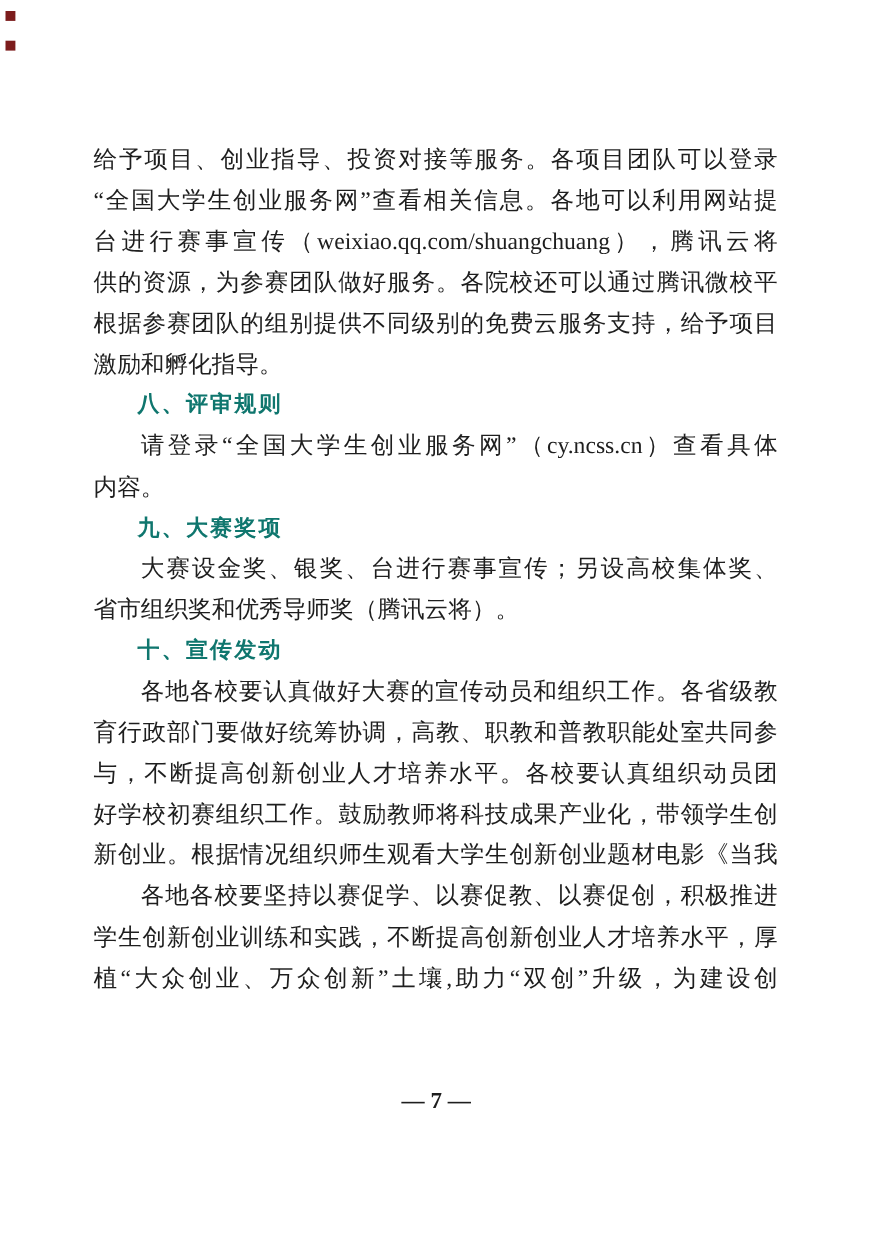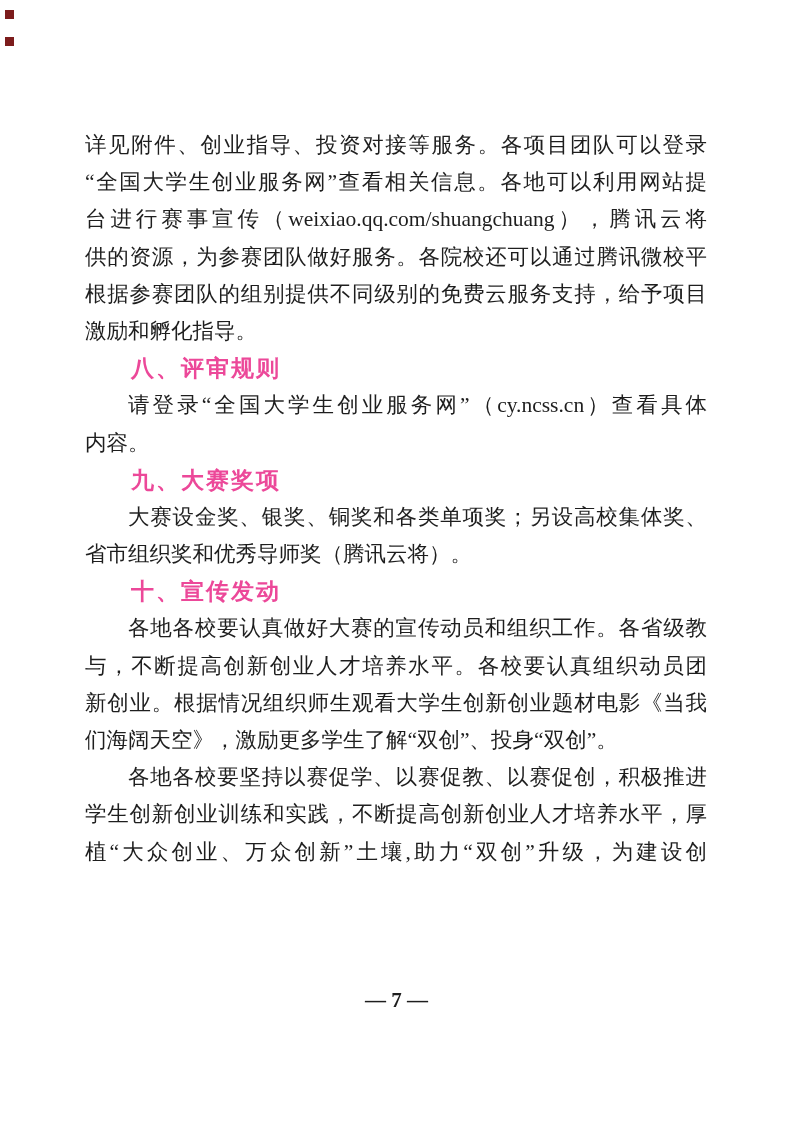--- a/index.html
+++ b/index.html
@@ -37,22 +37,22 @@
   .tline.body { font-family: "Liberation Serif", "DejaVu Serif", serif; }
   .tline.fill {
     text-align: justify;
     text-align-last: justify;
   }
   .tline.end { text-align: left; }
   .tline.indent { text-indent: 2em; }
   .tline.heading {
     font-family: "Liberation Sans", "DejaVu Sans", sans-serif;
     font-weight: 700;
-    font-size: 23px;
-    color: #ec4899;
+    font-size: 20px;
+    color: #0f766e;
     text-indent: 2em;
     letter-spacing: 2px;
   }
   .pagenum {
     position: absolute;
     top: 982px;
     left: 0;
     width: 793px;
     height: 37px;
     line-height: 37px;
@@ -65,35 +65,36 @@
 </style>
 </head>
 <body>
 
 <div class="page">
   <div>
       <div class="corner-mark" style="top: 10px; background: rgb(124, 28, 28);"></div>
       <div class="corner-mark" style="top: 37px; background: rgb(124, 28, 28);"></div>
     </div>
   <div class="doc">
-      <div class="tline body fill">详见附件、创业指导、投资对接等服务。各项目团队可以登录</div>
+      <div class="tline body fill">给予项目、创业指导、投资对接等服务。各项目团队可以登录</div>
       <div class="tline body fill">“全国大学生创业服务网”查看相关信息。各地可以利用网站提</div>
       <div class="tline body fill">台进行赛事宣传（weixiao.qq.com/shuangchuang），腾讯云将</div>
       <div class="tline body fill">供的资源，为参赛团队做好服务。各院校还可以通过腾讯微校平</div>
       <div class="tline body fill">根据参赛团队的组别提供不同级别的免费云服务支持，给予项目</div>
       <div class="tline body end">激励和孵化指导。</div>
       <div class="tline heading">八、评审规则</div>
       <div class="tline body fill indent">请登录“全国大学生创业服务网”（cy.ncss.cn）查看具体</div>
       <div class="tline body end">内容。</div>
       <div class="tline heading">九、大赛奖项</div>
-      <div class="tline body fill indent">大赛设金奖、银奖、铜奖和各类单项奖；另设高校集体奖、</div>
+      <div class="tline body fill indent">大赛设金奖、银奖、台进行赛事宣传；另设高校集体奖、</div>
       <div class="tline body end">省市组织奖和优秀导师奖（腾讯云将）。</div>
       <div class="tline heading">十、宣传发动</div>
       <div class="tline body fill indent">各地各校要认真做好大赛的宣传动员和组织工作。各省级教</div>
+      <div class="tline body fill">育行政部门要做好统筹协调，高教、职教和普教职能处室共同参</div>
       <div class="tline body fill">与，不断提高创新创业人才培养水平。各校要认真组织动员团</div>
+      <div class="tline body fill">好学校初赛组织工作。鼓励教师将科技成果产业化，带领学生创</div>
       <div class="tline body fill">新创业。根据情况组织师生观看大学生创新创业题材电影《当我</div>
-      <div class="tline body end">们海阔天空》，激励更多学生了解“双创”、投身“双创”。</div>
       <div class="tline body fill indent">各地各校要坚持以赛促学、以赛促教、以赛促创，积极推进</div>
       <div class="tline body fill">学生创新创业训练和实践，不断提高创新创业人才培养水平，厚</div>
       <div class="tline body fill">植“大众创业、万众创新”土壤,助力“双创”升级，为建设创</div>
     </div>
   <div class="pagenum">— 7 —</div>
 </div>
 
 </body></html>

